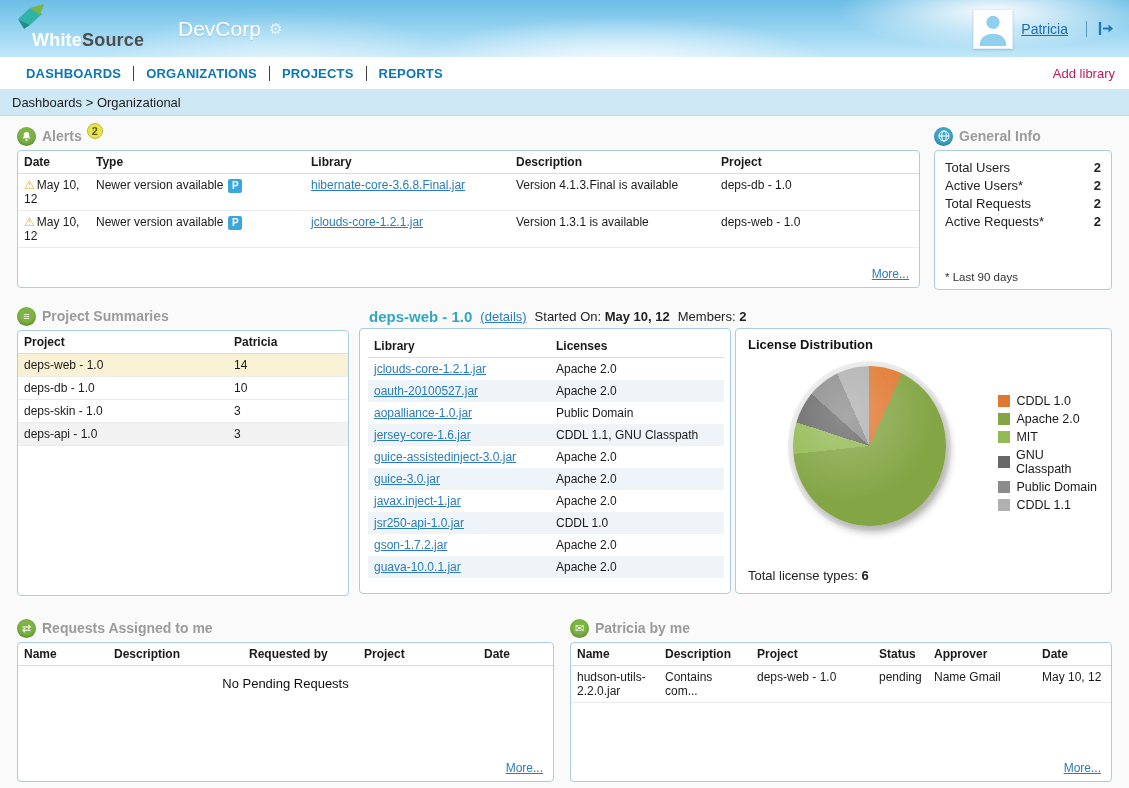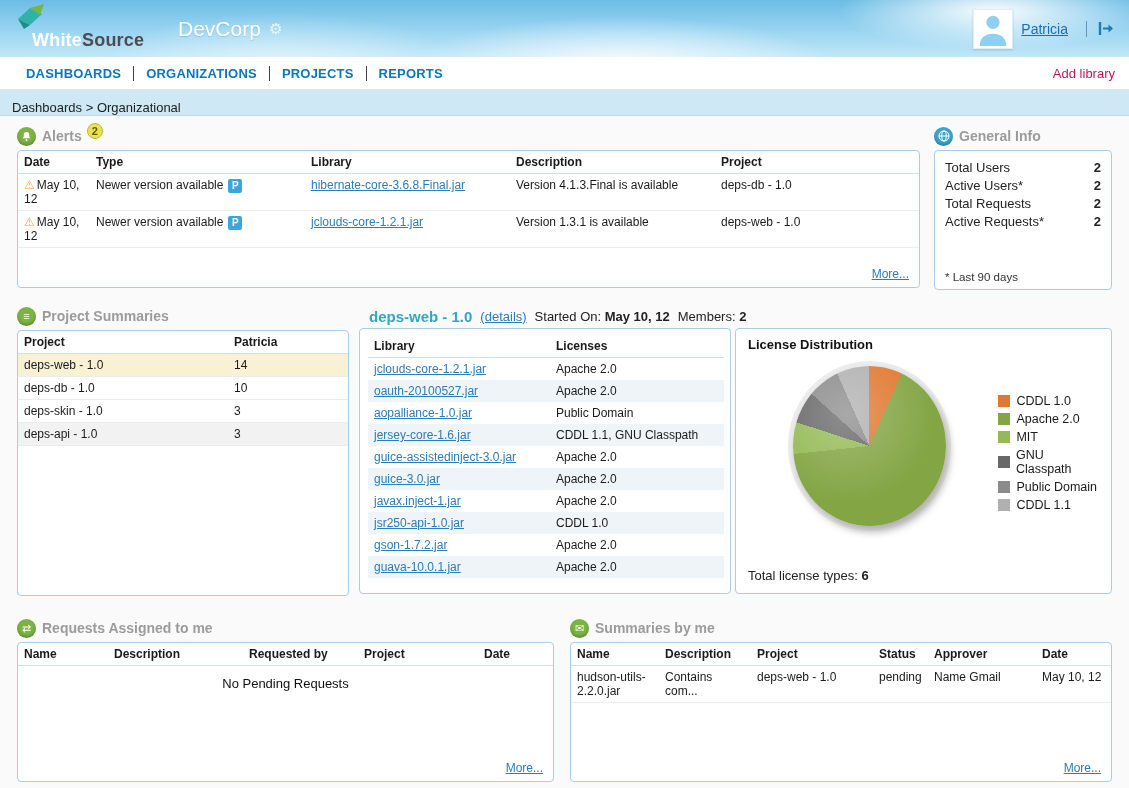--- a/index.html
+++ b/index.html
@@ -34,21 +34,21 @@
   .logout { cursor: pointer; display: inline-flex; align-items: center; }
 
   
   .nav { height: 30px; background: #ffffff; display: flex; align-items: center; padding: 16px 14px; border-bottom: 1px solid #e4e4e4; }
   .nav a { font-size: 13px; font-weight: bold; color: #0b76b8; text-decoration: none; padding: 0 12px; letter-spacing: .2px; }
   .nav a + a { border-left: 1px solid #404040; }
   .nav-spacer { flex: 1; }
   .add-lib { font-size: 13px; font-weight: normal; color: #be185d; cursor: pointer; }
 
   
-  .breadcrumb { height: 26px; background: #cfe8f6; border-bottom: 1px solid #bcdcee; display: flex; align-items: flex-end; padding: 0 12px; font-size: 13px; color: #1c1c1c; }
+  .breadcrumb { height: 26px; background: #cfe8f6; border-bottom: 1px solid #bcdcee; display: flex; align-items: center; padding: 0 12px; font-size: 13px; color: #1c1c1c; }
 
   
   .main { padding: 8px 17px 0 17px; }
   .sec-head { display: flex; align-items: center; height: 24px; margin-bottom: 2px; }
   .picon { width: 19px; height: 19px; border-radius: 50%; background: #7cb342; color: #fff; display: inline-flex; align-items: center; justify-content: center; font-size: 11px; margin-right: 6px; box-shadow: inset 0 -2px 3px rgba(0,0,0,.2); }
   .sec-title { font-size: 14px; font-weight: bold; color: #9b9b9b; }
   .badge { min-width: 16px; height: 16px; border-radius: 50%; background: #e8e44e; border: 1px solid #bdb93a; color: #5c5c12; font-size: 11px; font-weight: bold; display: inline-flex; align-items: center; justify-content: center; margin-left: 5px; transform: translateY(-5px); }
   .box { background: #fff; border: 1px solid #a9cde2; border-radius: 4px; position: relative; }
 
   table { border-collapse: collapse; width: 100%; font-size: 12px; }
@@ -400,21 +400,21 @@
         <div class="req-empty">No Pending Requests</div>
         <a class="more">More...</a>
       </div>
     </div>
 
     <div class="req-col-r">
       <div class="sec-head">
         <span class="picon">
             <span class="mail-icon-glyph">✉</span>
           </span>
-        <span class="sec-title">Summaries by me</span>
+        <span class="sec-title">Patricia by me</span>
       </div>
       <div class="box req-box">
         <table>
           <thead>
             <tr>
               <th style="width:88px">Name</th>
               <th style="width:92px">Description</th>
               <th style="width:122px">Project</th>
               <th style="width:55px">Status</th>
               <th style="width:108px">Approver</th>

